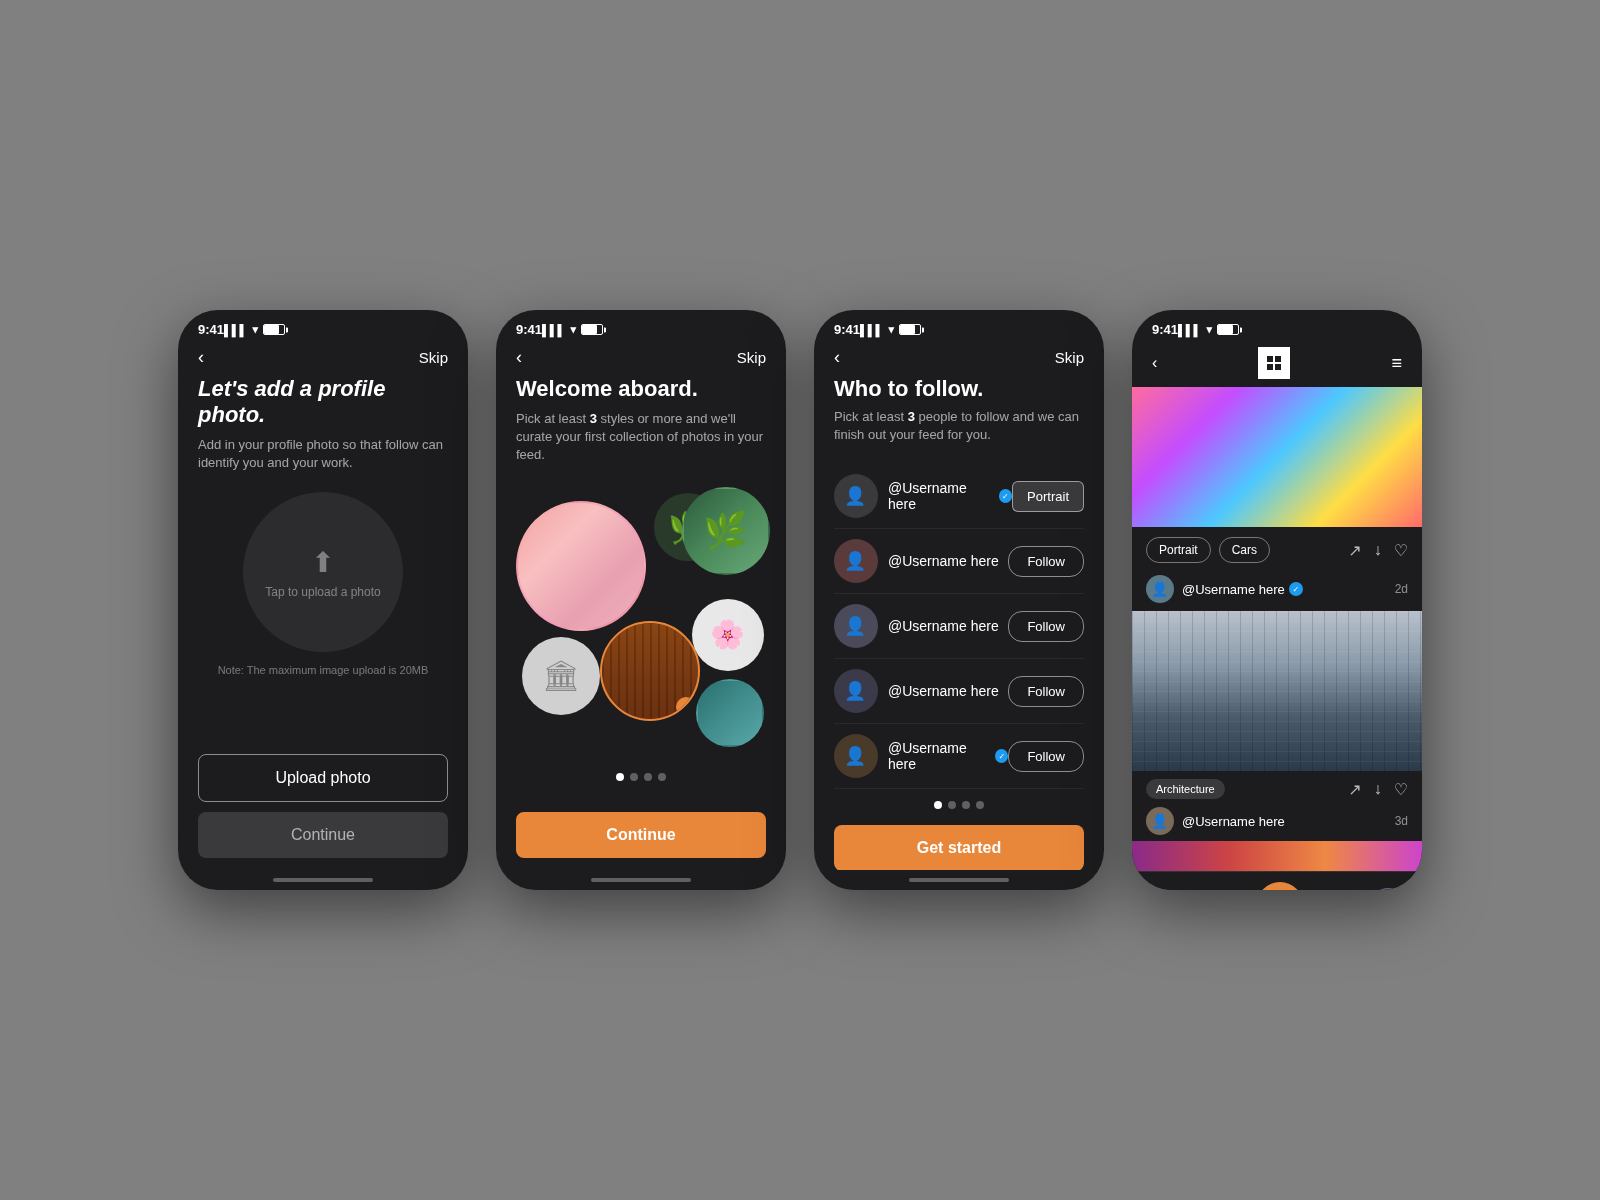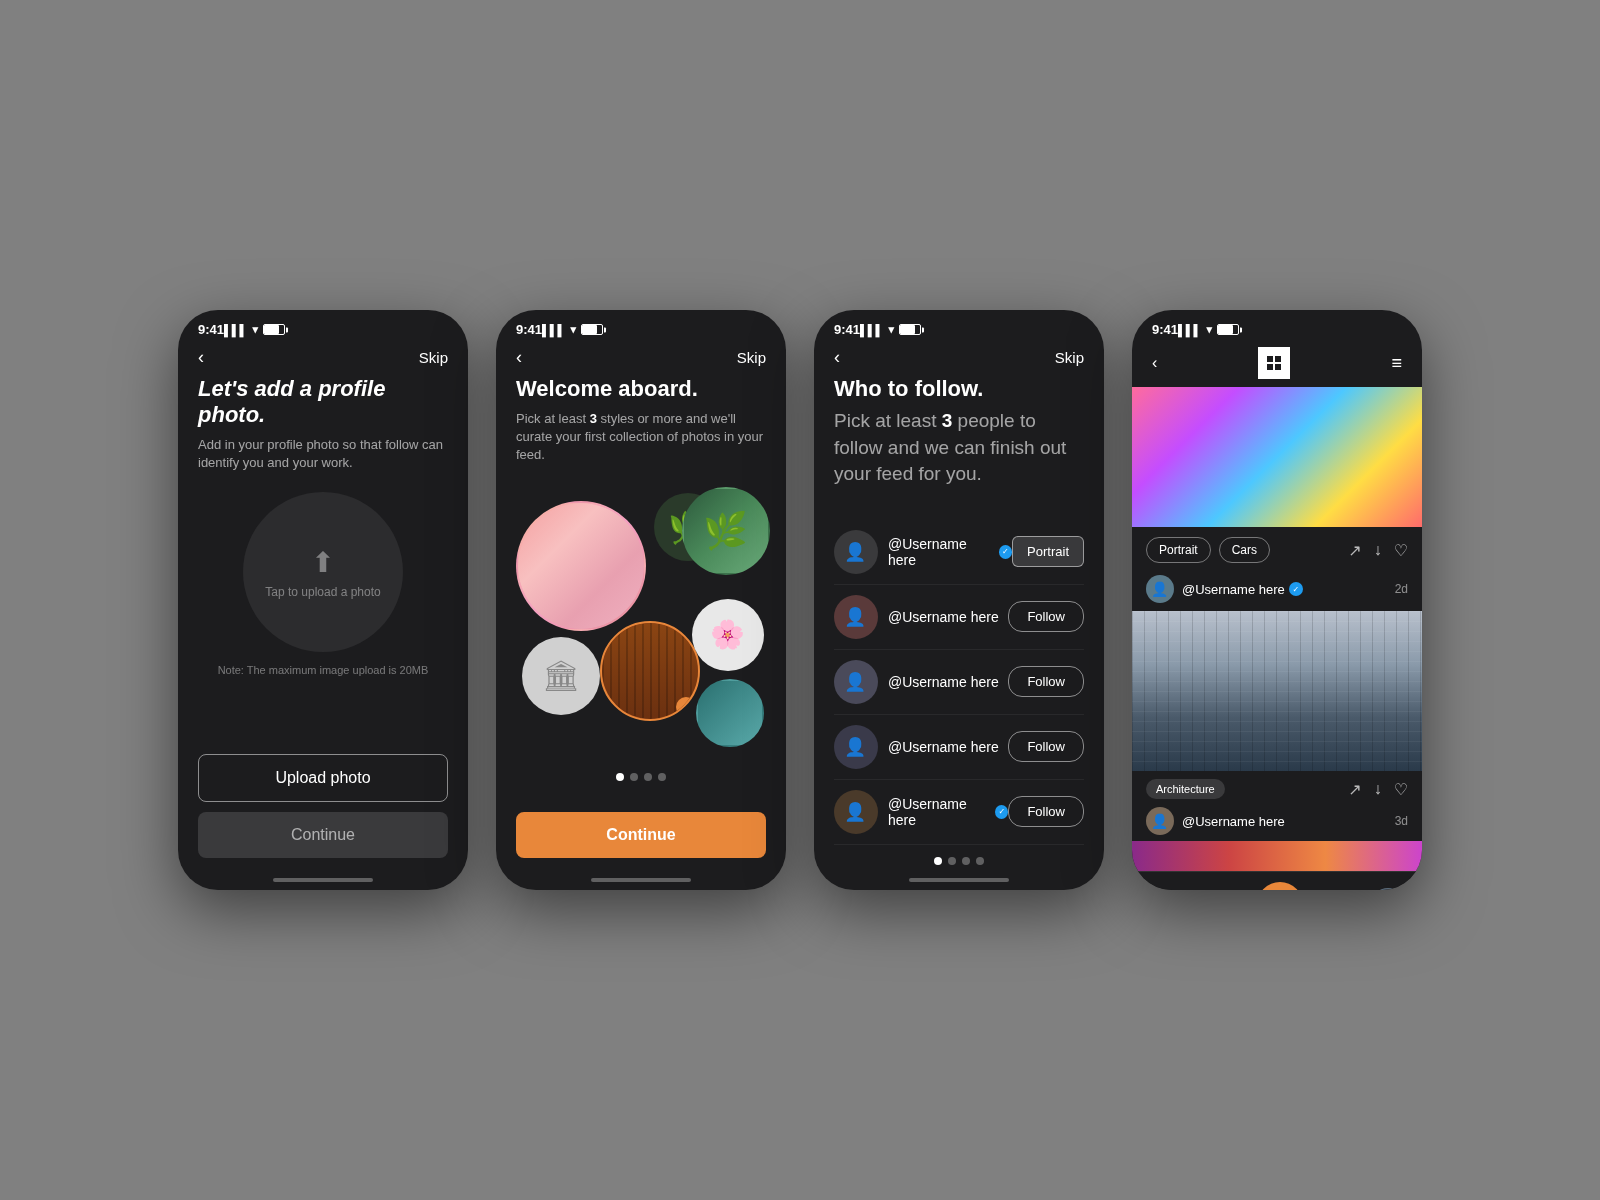--- a/index.html
+++ b/index.html
@@ -231,23 +231,23 @@
 
     
     .screen3 .content-title {
       color: white;
       font-size: 22px;
       font-weight: 700;
       margin-bottom: 6px;
     }
     .screen3 .content-subtitle {
       color: rgba(255,255,255,0.6);
-      font-size: 19px;
+      font-size: 13px;
       line-height: 1.4;
-      margin-bottom: 32px;
+      margin-bottom: 20px;
     }
     .follow-list { flex: 1; }
     .follow-item {
       display: flex;
       align-items: center;
       padding: 10px 0;
       border-bottom: 1px solid rgba(255,255,255,0.06);
     }
     .follow-avatar {
       width: 44px; height: 44px;
@@ -618,20 +618,21 @@
           </div>
           <button class="follow-btn">Follow</button>
         </div>
       </div>
       <div class="dots-indicator">
         <div class="dot active"></div>
         <div class="dot"></div>
         <div class="dot"></div>
         <div class="dot"></div>
       </div>
+      <button class="btn-orange" style="margin-top:4px;">Get started</button>
       <div style="height:12px"></div>
     </div>
     <div class="bottom-indicator">
       <div class="home-indicator"></div>
     </div>
   </div>
 
   <div class="phone screen4" style="display:flex;flex-direction:column;">
     <div class="status-bar">
       <span>9:41</span>

